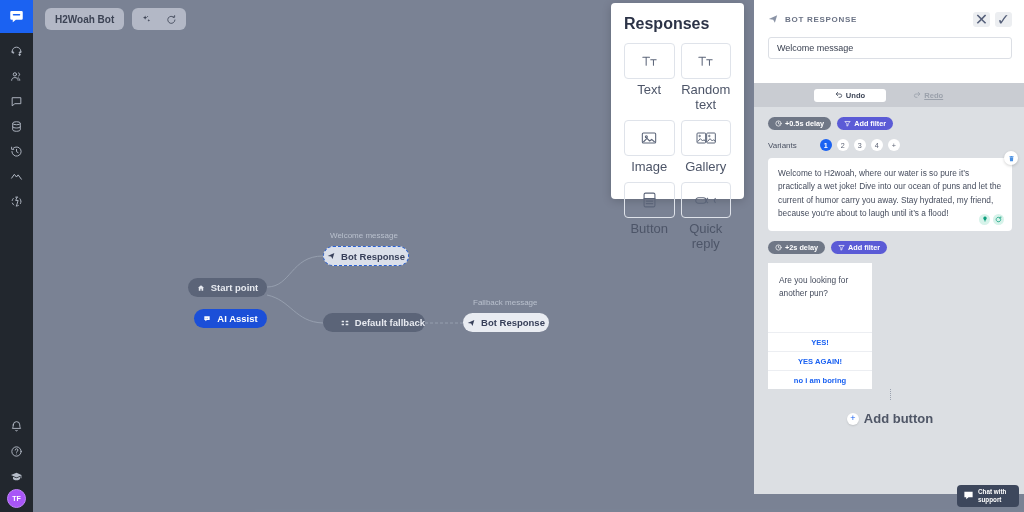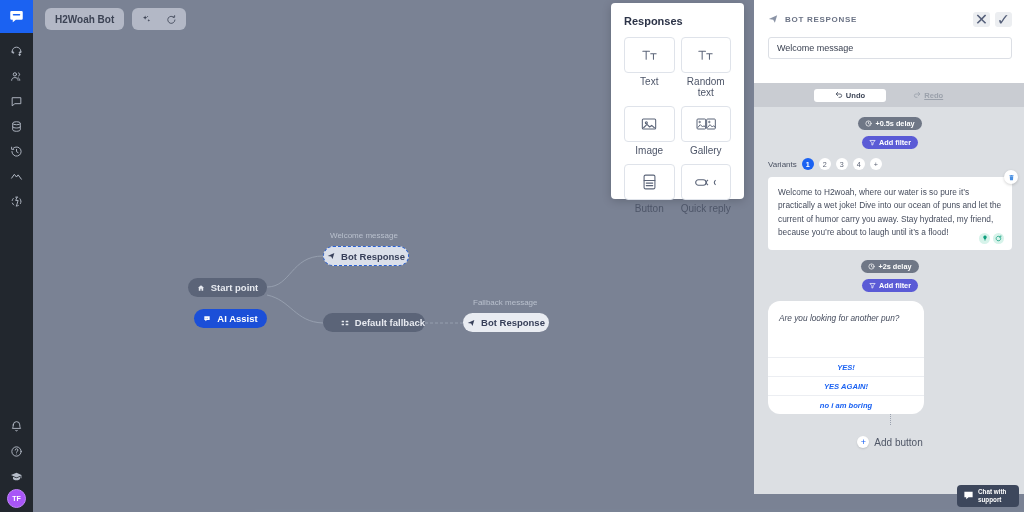--- a/index.html
+++ b/index.html
@@ -134,35 +134,35 @@
   #responses {
     position: absolute; left: 611px; top: 3px;
     width: 133px; height: 196px;
     background: #ffffff;
     border-radius: 4px;
     box-shadow: 0 2px 10px rgba(0,0,0,0.18);
     padding: 12px 13px 0 13px;
     z-index: 20;
   }
   #responses h3 {
-    font-size: 11px; color: #2c3347; font-weight: bold;
+    font-size: 16px; color: #2c3347; font-weight: bold;
     margin-bottom: 10px;
   }
   .resp-grid { display: grid; grid-template-columns: 1fr 1fr; gap: 8px 6px; }
   .resp-item { cursor: pointer; }
   .resp-tile {
     height: 36px; width: 100%;
     border: 1px solid #dfe3ea; border-radius: 4px;
     display: flex; align-items: center; justify-content: center;
     color: #5b6478;
   }
   .resp-cap {
     margin-top: 3px;
     text-align: center;
-    font-size: 10px;
+    font-size: 13px;
     color: #4d5568;
   }
 
   
   #panel {
     position: absolute; right: 0; top: 0;
     width: 270px; height: 494px;
     background: #dcdfe3;
     z-index: 30;
     overflow: hidden;
@@ -200,33 +200,33 @@
   .undo-btn {
     background: #fff; border-radius: 3px;
     height: 13px; padding: 0 21px;
     display: flex; align-items: center; gap: 3px;
     font-size: 7.6px; font-weight: bold; color: #3f4758;
     cursor: pointer;
   }
   .undo-btn.disabled { background: transparent; color: #9ba1ab; text-decoration: underline; }
 
   #panel-body { padding: 10px 12px 0 14px; }
-  .meta-row { display: flex; gap: 6px; align-items: center; margin-bottom: 9px; flex-direction: column; }
+  .meta-row { display: flex; gap: 6px; align-items: center; margin-bottom: 9px; }
   .pill {
     height: 13px; border-radius: 7px;
     display: flex; align-items: center; gap: 3px;
     padding: 0 7px;
     font-size: 7.3px; font-weight: bold; color: #fff;
     cursor: pointer;
   }
   .pill.delay { background: #6f7786; }
   .pill.filter { background: #5b5bd6; }
 
   .variants-row { display: flex; align-items: center; gap: 5px; margin-bottom: 7px; }
-  .variants-lbl { font-size: 8px; color: #4b5263; margin-right: 0; }
+  .variants-lbl { font-size: 8px; color: #4b5263; margin-right: 18px; }
   .vbtn {
     width: 12px; height: 12px; border-radius: 50%;
     background: #fff; color: #5b6274;
     font-size: 7.2px;
     display: flex; align-items: center; justify-content: center;
     cursor: pointer;
   }
   .vbtn.active { background: #1b62f2; color: #fff; font-weight: bold; }
 
   .msg-card {
@@ -248,24 +248,23 @@
     display: flex; gap: 3px;
   }
   .ai-tools .t {
     width: 11px; height: 11px; border-radius: 50%;
     background: #d7f3ea; color: #0e9f7e;
     display: flex; align-items: center; justify-content: center;
     cursor: pointer;
   }
 
   .btn-card {
-    background: #fff; border-radius: 12px;
-    width: 156px;
+    background: #fff; border-radius: 0;
+    width: 104px;
     overflow: hidden;
-    font-style: italic;
   }
   .btn-card .bc-text {
     font-size: 8.3px; line-height: 1.6; color: #454c5d;
     padding: 11px 11px 32px 11px;
   }
   .bc-btn {
     border-top: 1px solid #eceef2;
     height: 19px;
     display: flex; align-items: center; justify-content: center;
     font-size: 7.6px; font-weight: bold;
@@ -276,21 +275,21 @@
     display: flex; align-items: center; justify-content: center;
     gap: 5px; margin-top: 11px; cursor: pointer;
   }
   .add-btn-circ {
     width: 12px; height: 12px; border-radius: 50%;
     background: #fff; color: #1b62f2;
     display: flex; align-items: center; justify-content: center;
     font-size: 9px; line-height: 1;
     box-shadow: 0 1px 2px rgba(0,0,0,.12);
   }
-  .add-btn-lbl { font-size: 10px; color: #4f5666; font-weight: normal; }
+  .add-btn-lbl { font-size: 13px; color: #4f5666; font-weight: bold; }
   .dotted-conn {
     width: 1px; height: 11px;
     border-left: 1px dotted #9aa1ae;
     margin: 0 auto;
   }
 
   
   #support {
     position: absolute; right: 5px; bottom: 5px;
     width: 62px; height: 22px;

